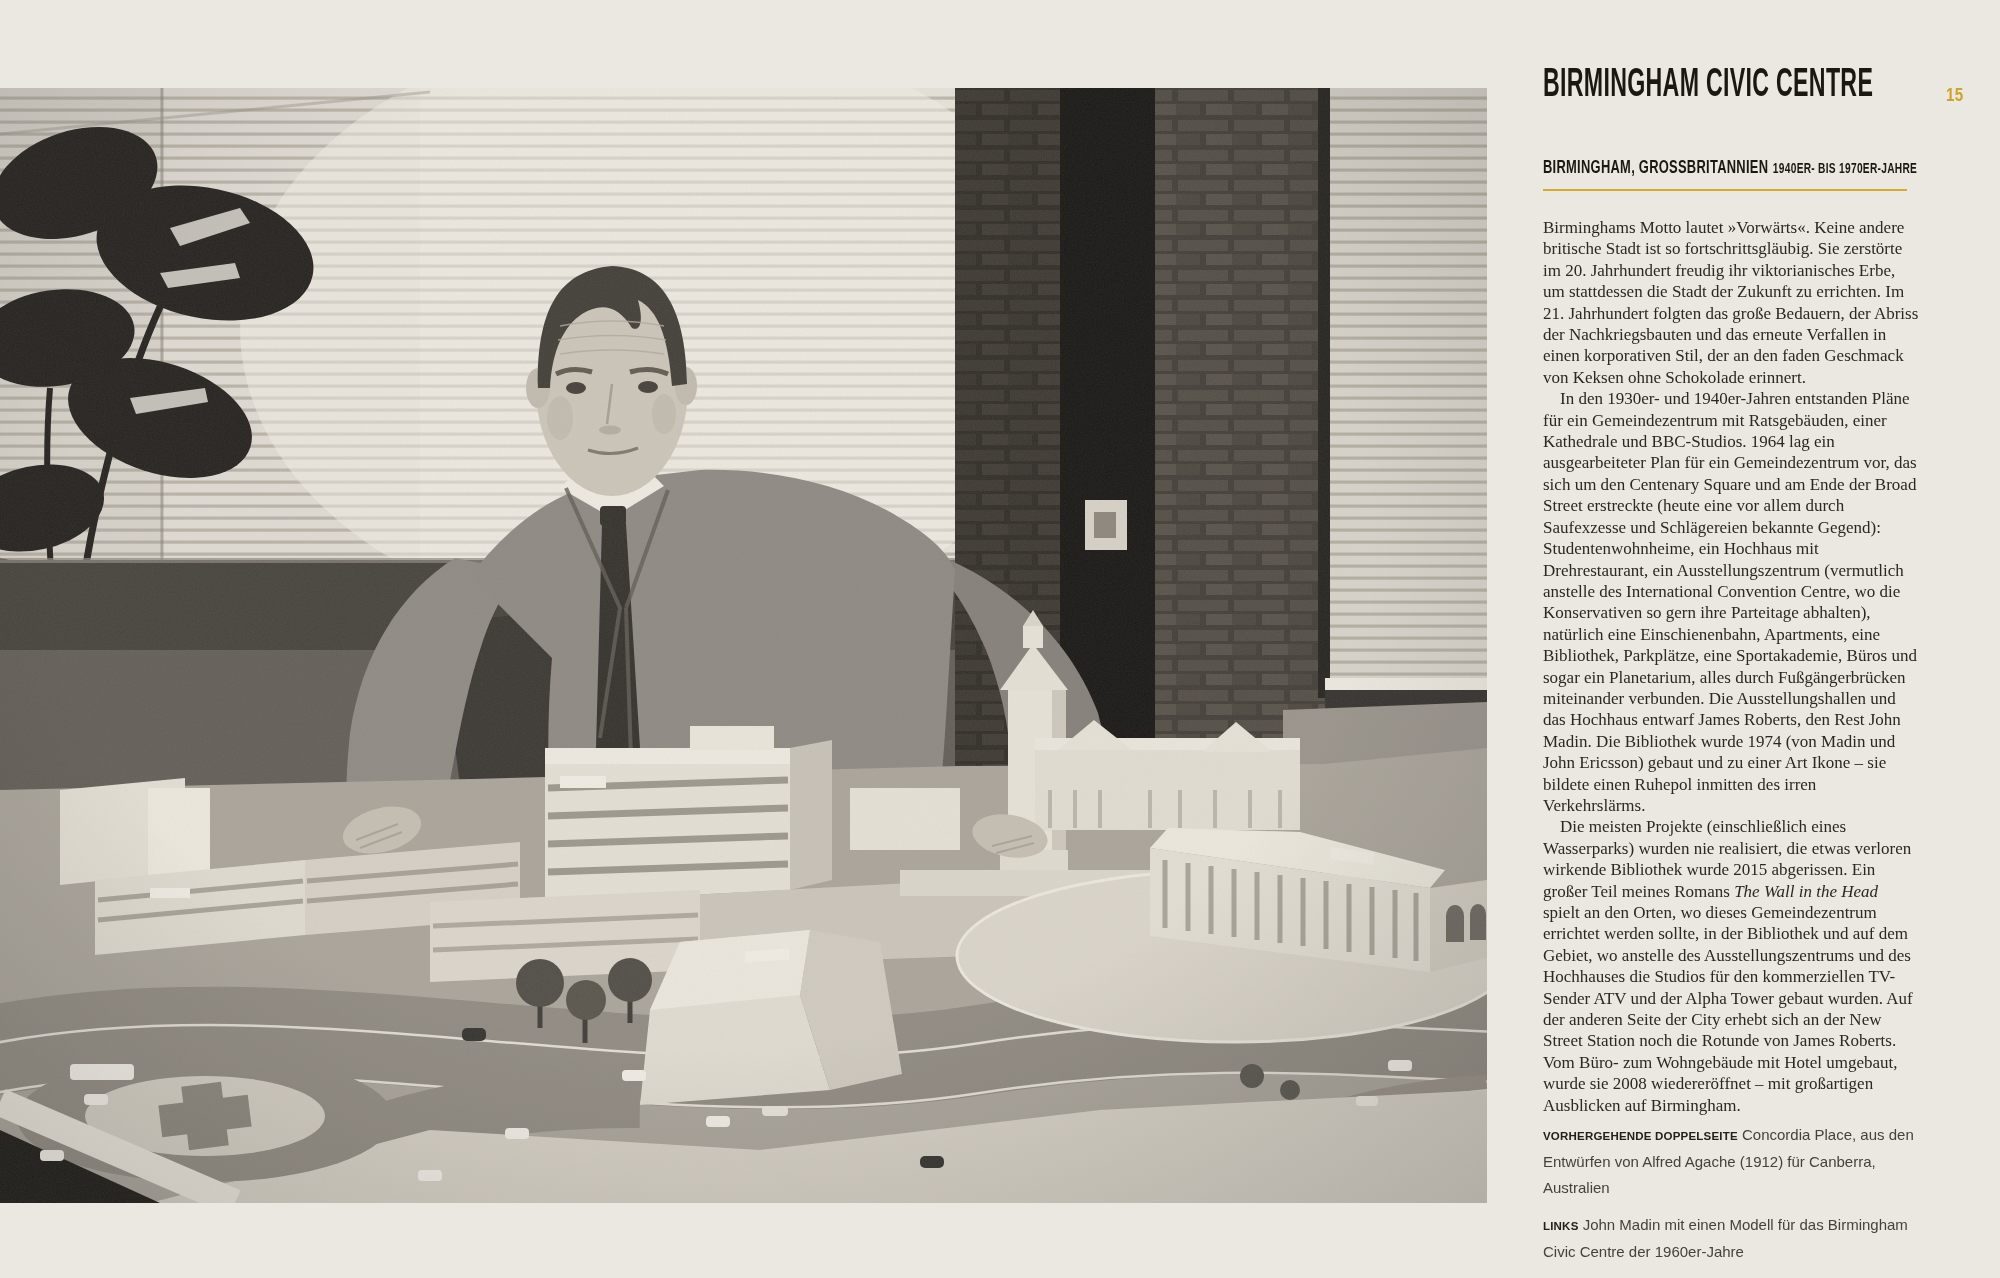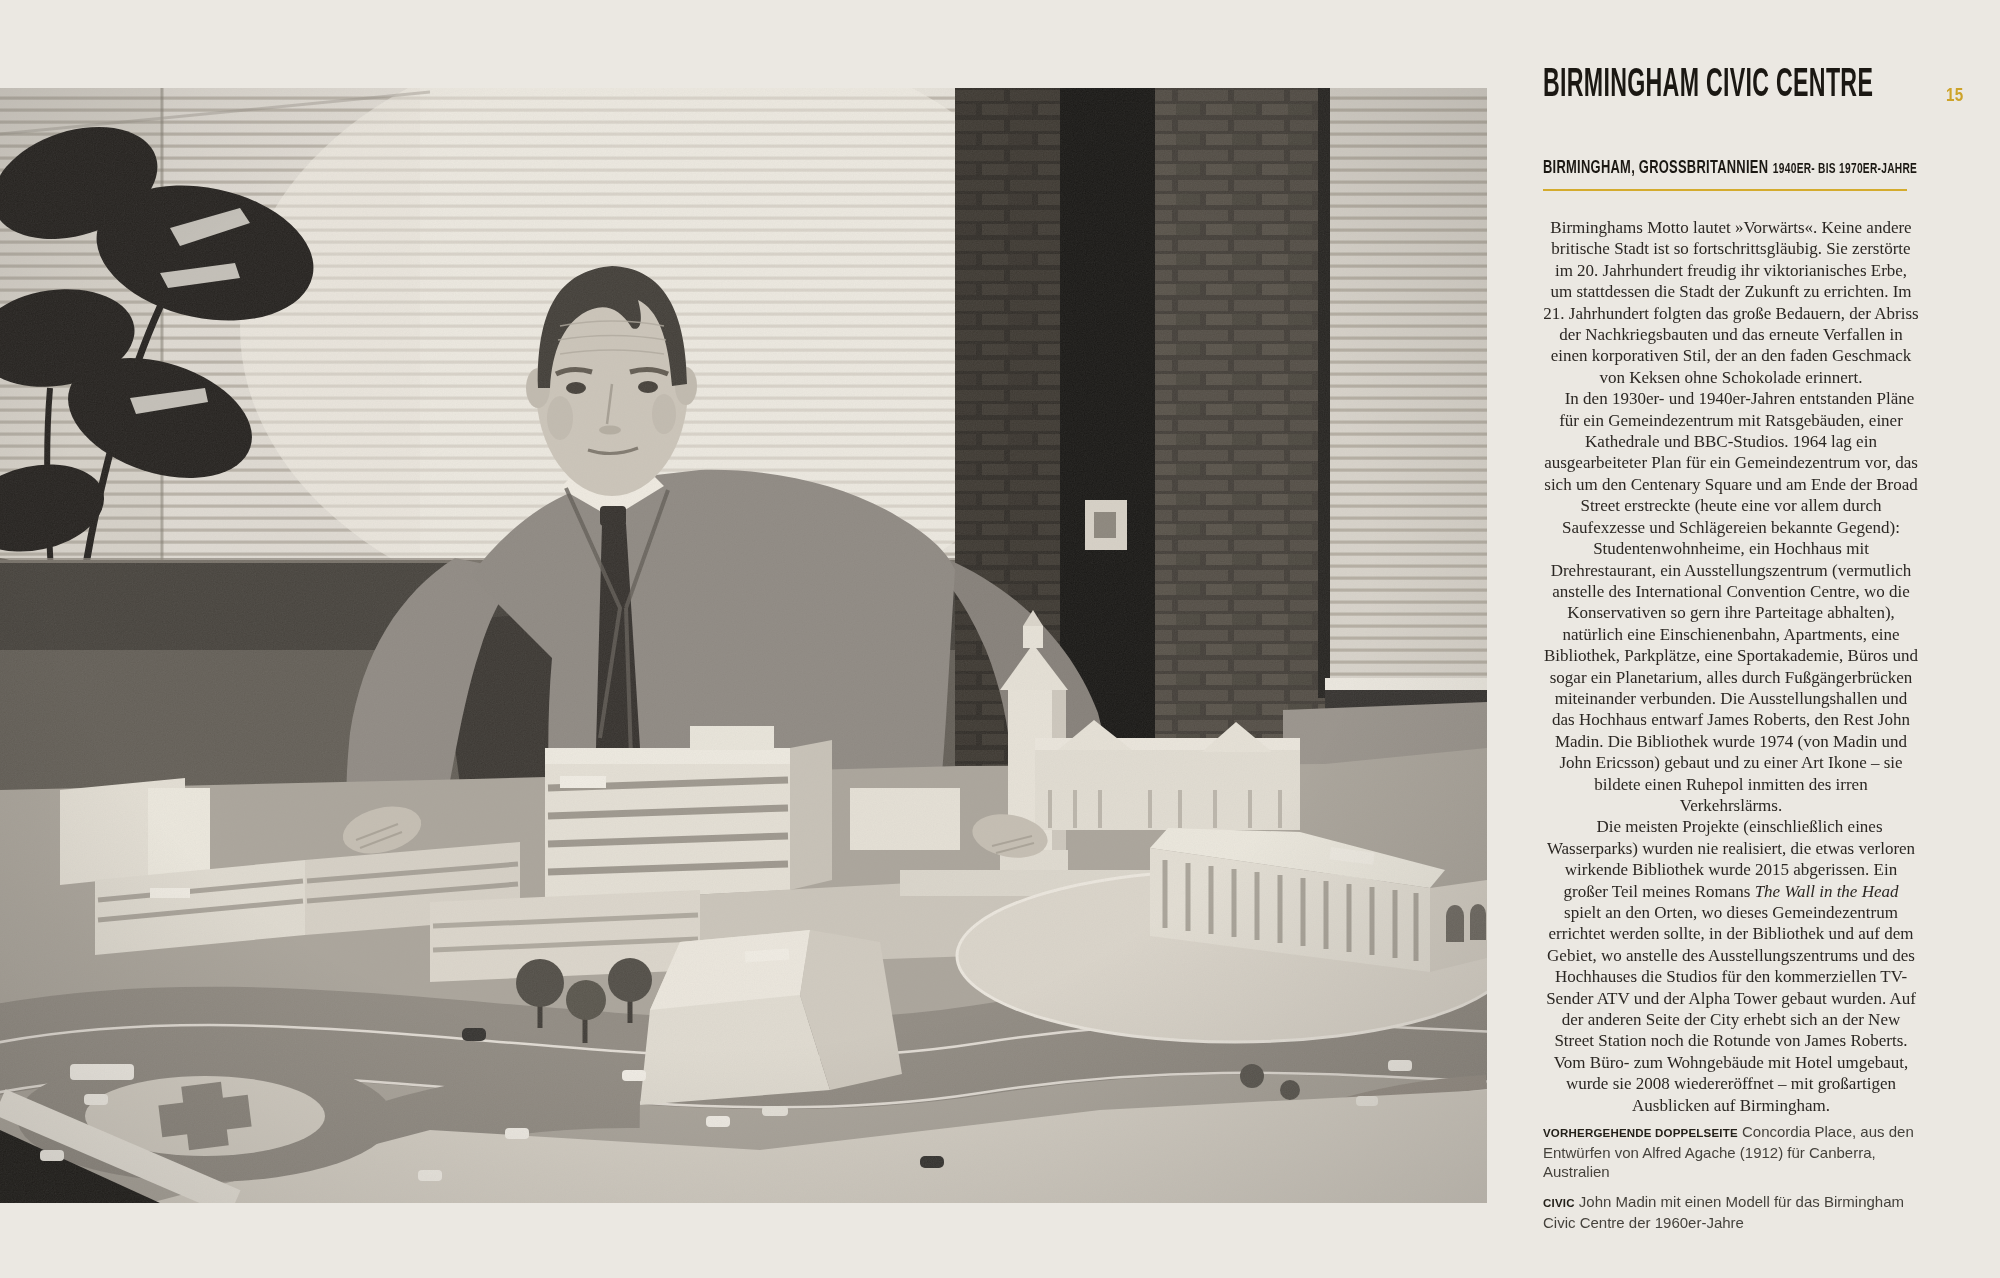--- a/index.html
+++ b/index.html
@@ -39,27 +39,27 @@
   .subtitle-location{font-weight:bold;font-size:19px;letter-spacing:.4px;}
   .subtitle-period{font-weight:bold;font-size:15px;letter-spacing:.4px;}
   .gold-rule{
     position:absolute;left:0;top:189px;width:364px;height:2px;
     background:#d4ab2d;border:none;margin:0;
   }
   .article-body{
     position:absolute;left:0;top:217px;width:376px;
     font-family:"Liberation Serif","DejaVu Serif",serif;
     font-size:17px;line-height:21.4px;color:#2b2723;
-    text-align:center;
+    text-align:left;
   }
   .article-body p{margin:0;}
   .article-body p.indent{text-indent:17px;}
   .captions{
     position:absolute;left:0;top:1122px;width:384px;
-    font-size:15px;line-height:19px;color:#45423c;
+    font-size:15px;line-height:26px;color:#45423c;
   }
   .caption{margin:0 0 11px 0;}
   .cap-label{
     font-weight:bold;font-size:11.5px;letter-spacing:.2px;color:#232019;
   }
 </style>
 </head>
 <body>
 
 <div class="page">
@@ -384,17 +384,17 @@
     <hr class="gold-rule">
 
     <div class="article-body">
       <p>Birminghams Motto lautet »Vorwärts«. Keine andere britische Stadt ist so fortschrittsgläubig. Sie zerstörte im 20. Jahrhundert freudig ihr viktorianisches Erbe, um stattdessen die Stadt der Zukunft zu errichten. Im 21. Jahrhundert folgten das große Bedauern, der Abriss der Nachkriegsbauten und das erneute Verfallen in einen korporativen Stil, der an den faden Geschmack von Keksen ohne Schokolade erinnert.</p>
       <p class="indent">In den 1930er- und 1940er-Jahren entstanden Pläne für ein Gemeindezentrum mit Ratsgebäuden, einer Kathedrale und BBC-Studios. 1964 lag ein ausgearbeiteter Plan für ein Gemeindezentrum vor, das sich um den Centenary Square und am Ende der Broad Street erstreckte (heute eine vor allem durch Saufexzesse und Schlägereien bekannte Gegend): Studentenwohnheime, ein Hochhaus mit Drehrestaurant, ein Ausstellungszentrum (vermutlich anstelle des International Convention Centre, wo die Konservativen so gern ihre Parteitage abhalten), natürlich eine Einschienenbahn, Apartments, eine Bibliothek, Parkplätze, eine Sportakademie, Büros und sogar ein Planetarium, alles durch Fußgängerbrücken miteinander verbunden. Die Ausstellungshallen und das Hochhaus entwarf James Roberts, den Rest John Madin. Die Bibliothek wurde 1974 (von Madin und John Ericsson) gebaut und zu einer Art Ikone – sie bildete einen Ruhepol inmitten des irren Verkehrslärms.</p>
       <p class="indent"><span>Die meisten Projekte (einschließlich eines Wasserparks) wurden nie realisiert, die etwas verloren wirkende Bibliothek wurde 2015 abgerissen. Ein großer Teil meines Romans </span><i>The Wall in the Head</i><span> spielt an den Orten, wo dieses Gemeindezentrum errichtet werden sollte, in der Bibliothek und auf dem Gebiet, wo anstelle des Ausstellungszentrums und des Hochhauses die Studios für den kommerziellen TV-Sender ATV und der Alpha Tower gebaut wurden. Auf der anderen Seite der City erhebt sich an der New Street Station noch die Rotunde von James Roberts. Vom Büro- zum Wohngebäude mit Hotel umgebaut, wurde sie 2008 wiedereröffnet – mit großartigen Ausblicken auf Birmingham.</span></p>
     </div>
 
     <div class="captions">
       <p class="caption"><span class="cap-label">VORHERGEHENDE DOPPELSEITE</span><span> </span><span>Concordia Place, aus den Entwürfen von Alfred Agache (1912) für Canberra, Australien</span></p>
-      <p class="caption"><span class="cap-label">CIVIC</span><span> </span><span>John Madin mit einen Modell für das Birmingham Civic Centre der 1960er-Jahre</span></p>
+      <p class="caption"><span class="cap-label">LINKS</span><span> </span><span>John Madin mit einen Modell für das Birmingham Civic Centre der 1960er-Jahre</span></p>
     </div>
 
   </div>
 </div>
 
 </body></html>

